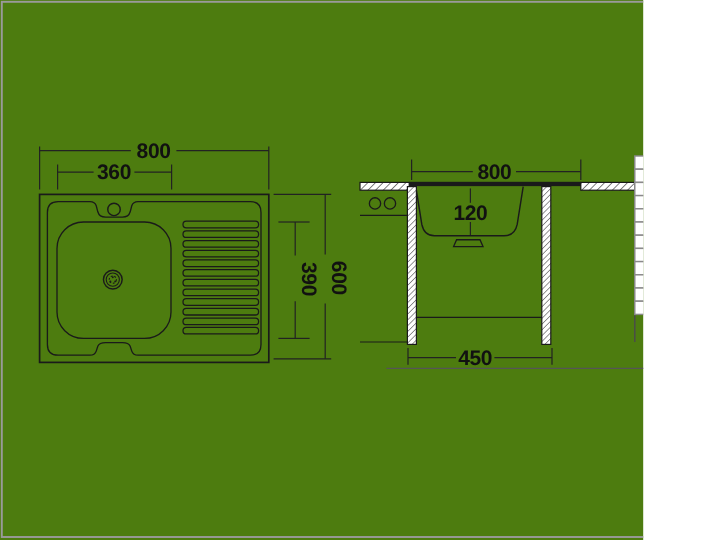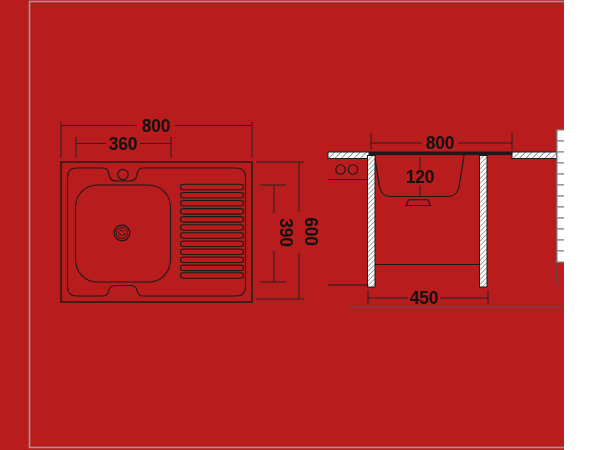--- a/index.html
+++ b/index.html
@@ -1,17 +1,17 @@
 <!DOCTYPE html>
 <html><head>
 <meta charset="utf-8">
 <style>
   html,body{margin:0;padding:0;background:#fff;}
-  .stage{position:relative;width:536px;height:450px;background:#b91c1c;overflow:hidden;
-         font-family:"Liberation Sans", sans-serif;padding-left:28px;}
+  .stage{position:relative;width:536px;height:450px;background:#4d7c0f;overflow:hidden;
+         font-family:"Liberation Sans", sans-serif;}
   svg{display:block;}
   text.dim{font-family:"Liberation Sans", sans-serif;font-weight:bold;font-size:17.5px;
            fill:#111;letter-spacing:-0.3px;}
 </style>
 </head>
 <body>
 
 <div class="stage">
 <svg width="600" height="450" viewBox="0 0 600 450">
   <defs>

